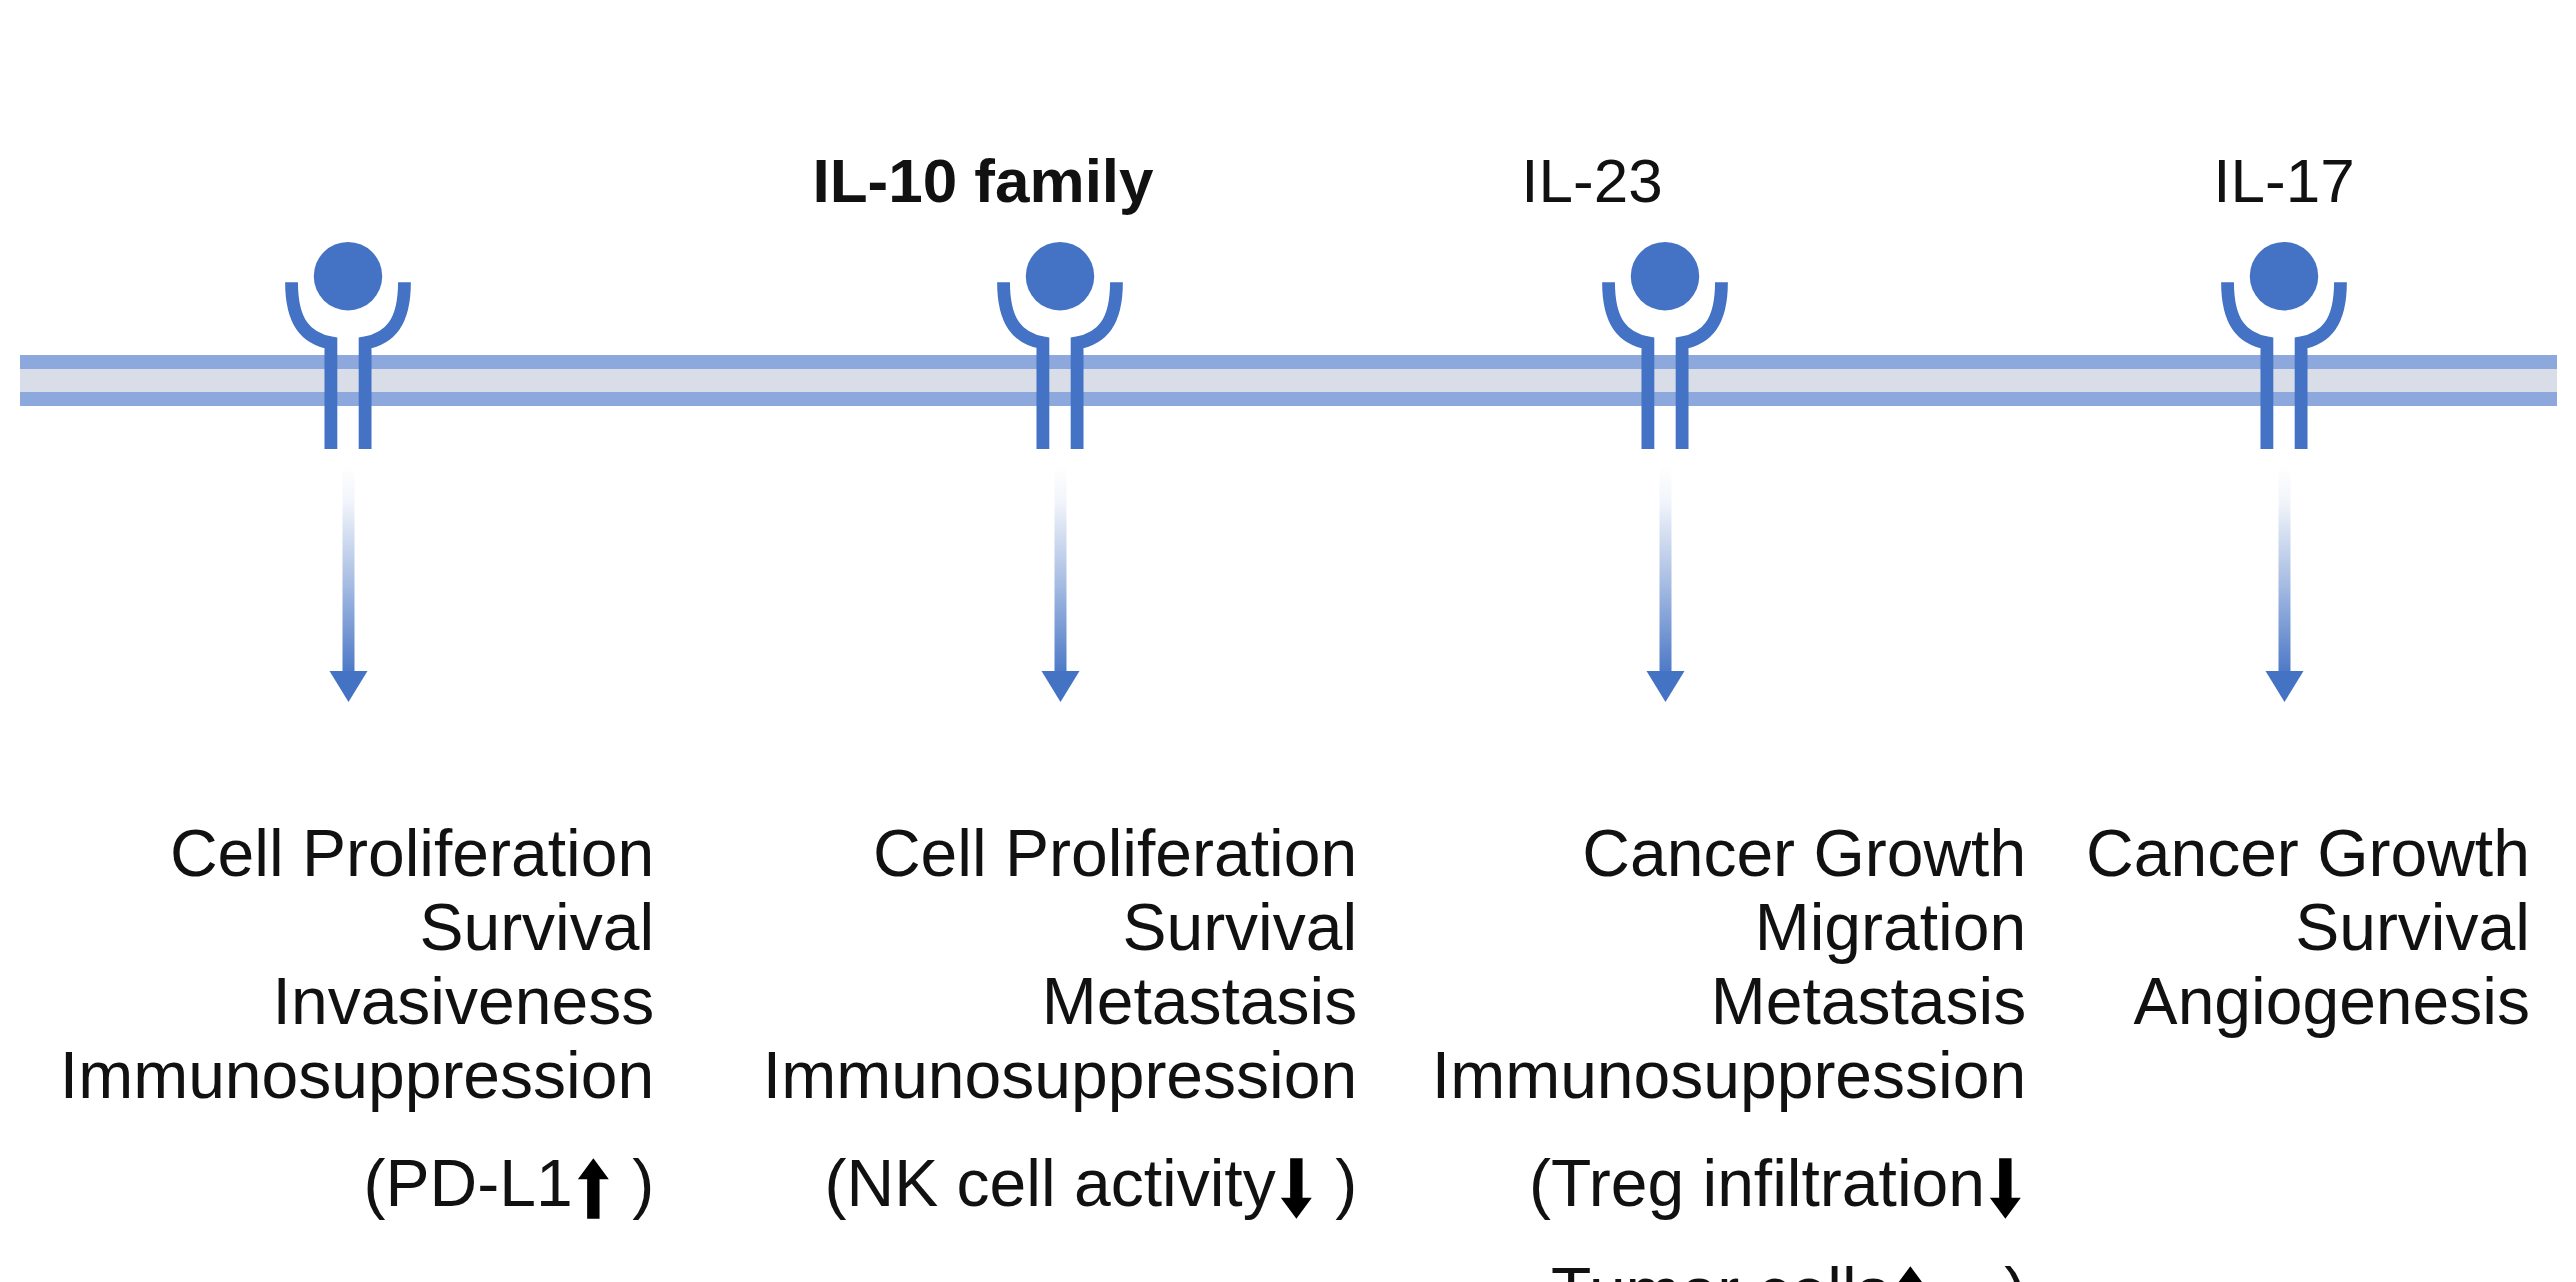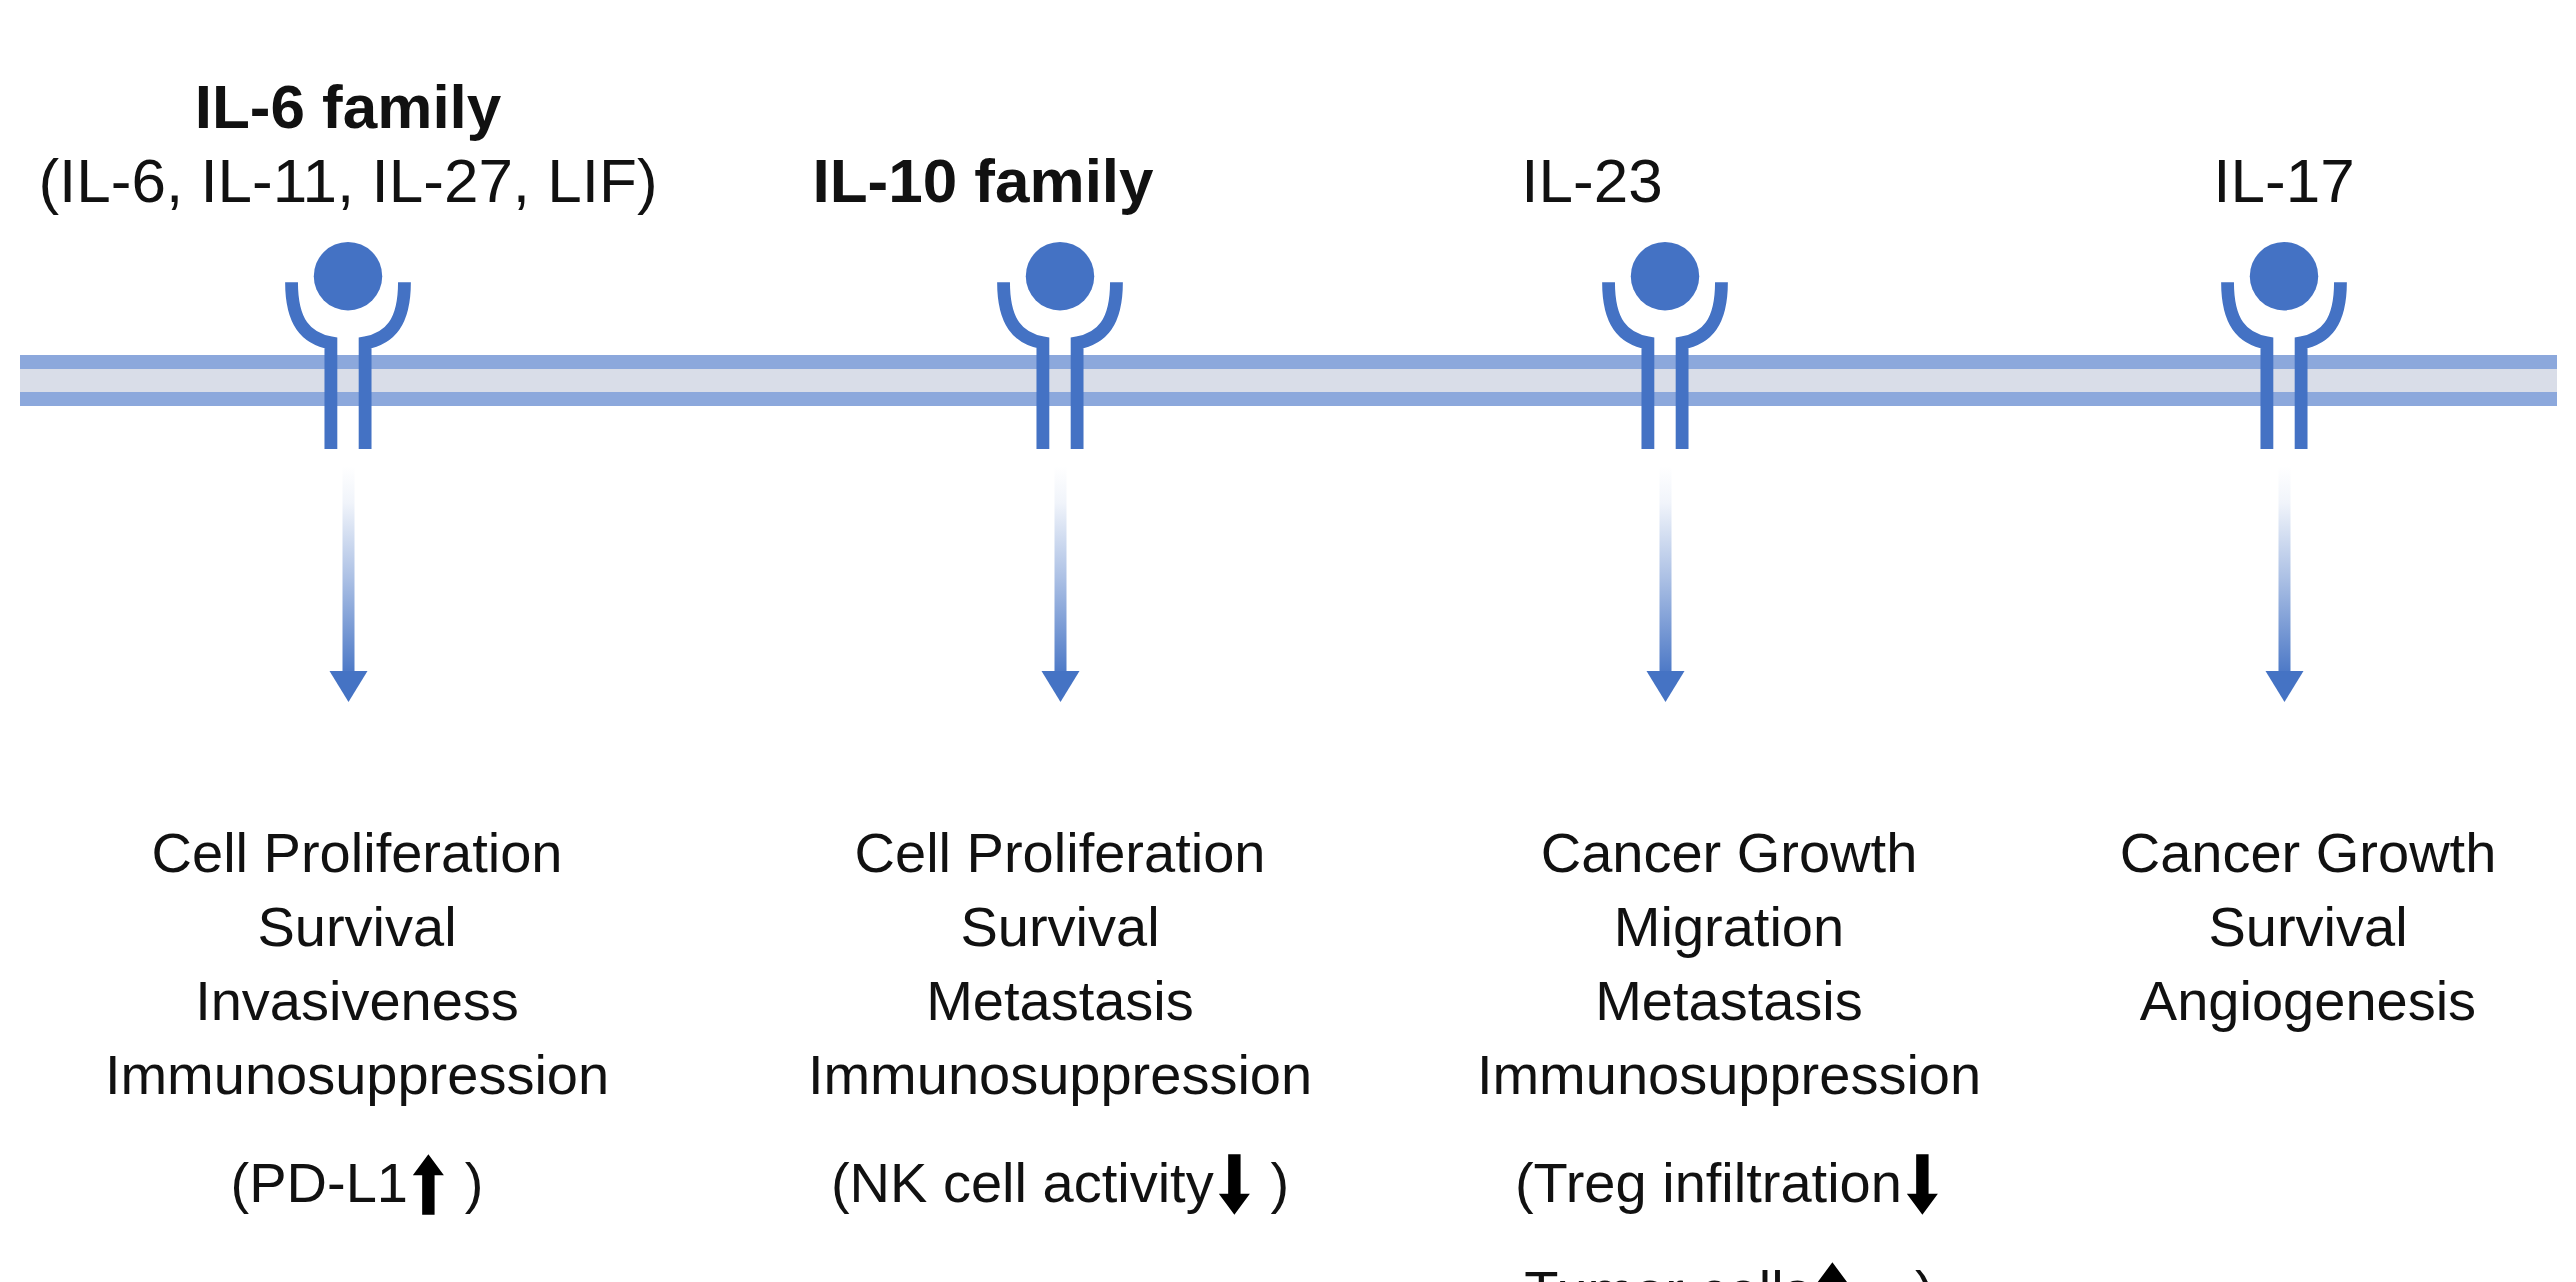--- a/index.html
+++ b/index.html
@@ -22,41 +22,37 @@
 
   .signal-arrow{position:absolute;top:466px;transform:translateX(-50%);width:39px;}
   .signal-arrow .shaft{width:12px;height:205px;margin:0 auto;
       background:linear-gradient(to bottom,rgba(69,115,196,0) 0%,rgba(69,115,196,0.08) 18%,
                  rgba(69,115,196,0.45) 55%,rgba(69,115,196,0.95) 100%);}
   .signal-arrow .head{width:0;height:0;margin:0 auto;
       border-left:19.7px solid transparent;border-right:19.7px solid transparent;
       border-top:31px solid #4573c4;}
 
   .effects{position:absolute;top:816px;transform:translateX(-50%);
-           text-align:center;font-size:56px;line-height:74px;white-space:nowrap;}
+           text-align:right;font-size:66px;line-height:74px;white-space:nowrap;}
   .effects .line{white-space:pre;}
   .effects .note{white-space:pre;margin-top:34px;}
   .note-arrow{display:inline-block;vertical-align:-13.7px;margin:0 5.1px;}
   .gap-before{margin-top:15.4px;}
 </style>
 </head>
 <body>
 
 <div class="stage">
 
   <div class="membrane">
     <div class="stripe top"></div>
     <div class="core"></div>
     <div class="stripe bottom"></div>
   </div>
 
-  <div class="col-header" style="left:348px;">
-    <div class="family">IL-6 family</div>
-    <div>(IL-6, IL-11, IL-27, LIF)</div>
-  </div>
 
   <svg class="receptor" style="left:348px;" width="137" height="207" viewBox="0 0 160 242">
     <circle cx="80" cy="40" r="40" fill="#4472C4"></circle>
     <path d="M 14,47 C 14,94 31,113 60,118 L 60,242" fill="none" stroke="#4472C4" stroke-width="15"></path>
     <path d="M 146,47 C 146,94 129,113 100,118 L 100,242" fill="none" stroke="#4472C4" stroke-width="15"></path>
   </svg>
 
   <div class="signal-arrow" style="left:348px;">
     <div class="shaft"></div>
       <div class="head"></div>

